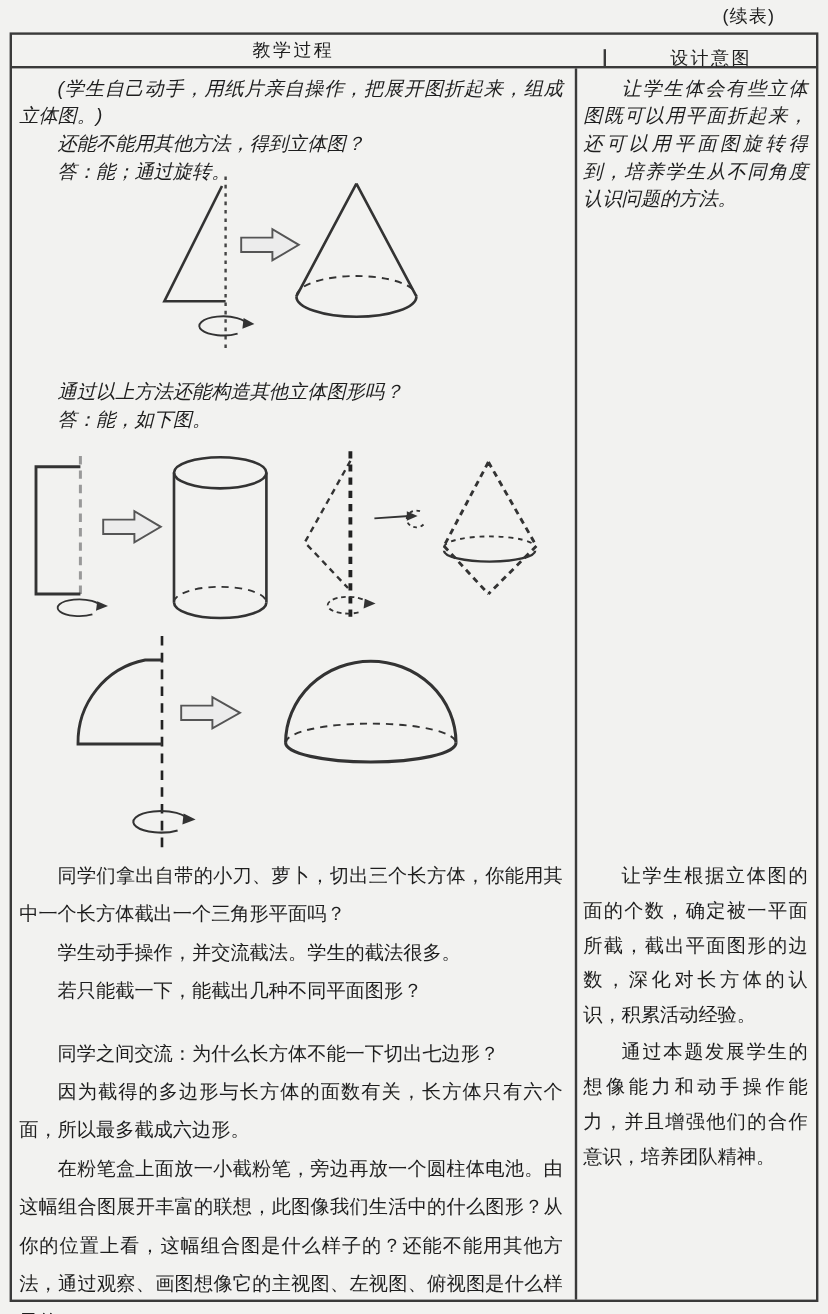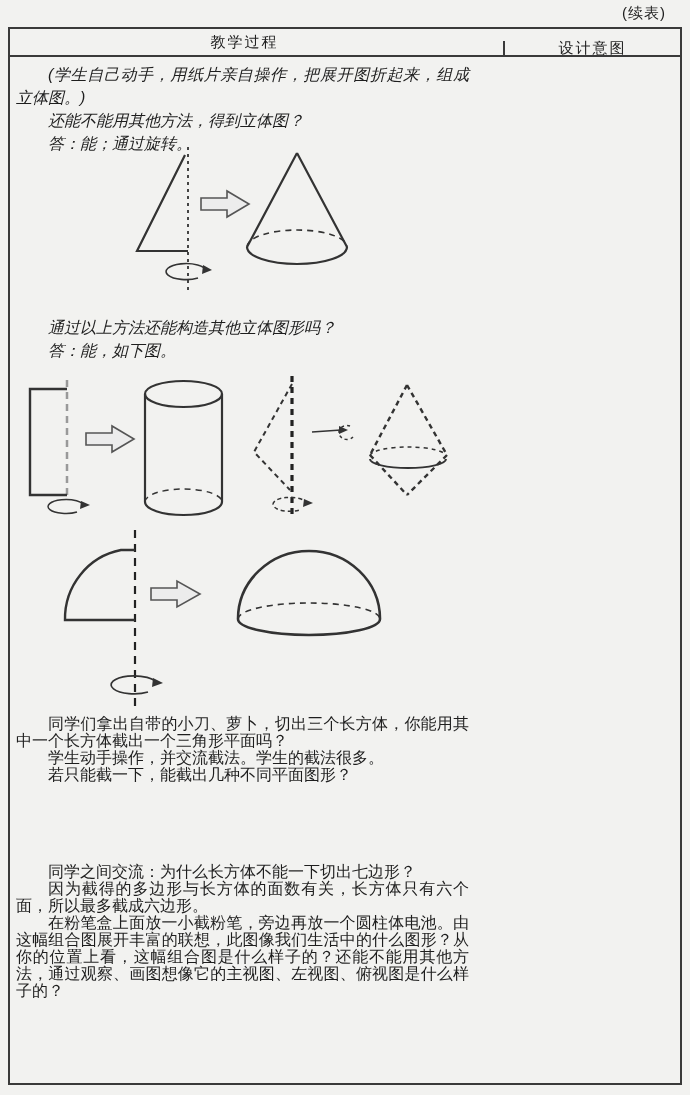--- a/index.html
+++ b/index.html
@@ -12,21 +12,21 @@
   html,body{background:#e8e8e6;}
   .page{
     position:relative;
     width:690px;height:1095px;
     background:var(--bg);
     font-family:"Liberation Sans","DejaVu Sans",sans-serif;
     color:var(--ink);
     overflow:hidden;
   }
   .cont-label{
-    position:absolute;top:4px;right:24px;
+    position:absolute;top:4px;right:44px;
     font-size:15px;letter-spacing:1px;
   }
   .table{
     position:absolute;left:8px;top:27px;width:674px;height:1058px;
     border:2px solid var(--border);
   }
   .thead{
     display:flex;height:28px;
     border-bottom:2px solid var(--border);
     gap:24px;
@@ -44,21 +44,21 @@
     border-left:2px solid var(--border);
   }
   .blk{position:absolute;left:0;right:0;}
   .para{
     font-size:16px;
     text-indent:2em;
     text-align:justify;
     padding:0 10px 0 6px;
   }
   .lh-sm .para{line-height:23px;font-style:italic;}
-  .lh-lg .para{line-height:17px;}
+  .lh-lg .para{line-height:32px;}
   .cell-right .para{padding:0 7px 0 5px;}
   .cell-right .lh-lg .para{line-height:29px;}
   svg{display:block;}
   .diagram{position:absolute;left:0;}
 </style>
 </head>
 <body>
 
 <div class="page">
 
@@ -169,16 +169,31 @@
         </div>
 
         <div class="blk lh-lg" style="top:806px;">
           <p class="para">同学之间交流：为什么长方体不能一下切出七边形？</p>
           <p class="para">因为截得的多边形与长方体的面数有关，长方体只有六个面，所以最多截成六边形。</p>
           <p class="para">在粉笔盒上面放一小截粉笔，旁边再放一个圆柱体电池。由这幅组合图展开丰富的联想，此图像我们生活中的什么图形？从你的位置上看，这幅组合图是什么样子的？还能不能用其他方法，通过观察、画图想像它的主视图、左视图、俯视图是什么样子的？</p>
         </div>
 
       </div>
 
+      <div class="cell-right">
+
+        <div class="blk lh-sm" style="top:6px;">
+          <p class="para">让学生体会有些立体图既可以用平面折起来，还可以用平面图旋转得到，培养学生从不同角度认识问题的方法。</p>
+        </div>
+
+        <div class="blk lh-lg" style="top:659px;">
+          <p class="para">让学生根据立体图的面的个数，确定被一平面所截，截出平面图形的边数，深化对长方体的认识，积累活动经验。</p>
+        </div>
+
+        <div class="blk lh-lg" style="top:806px;">
+          <p class="para">通过本题发展学生的想像能力和动手操作能力，并且增强他们的合作意识，培养团队精神。</p>
+        </div>
+
+      </div>
 
     </div>
   </div>
 </div>
 
 </body></html>

